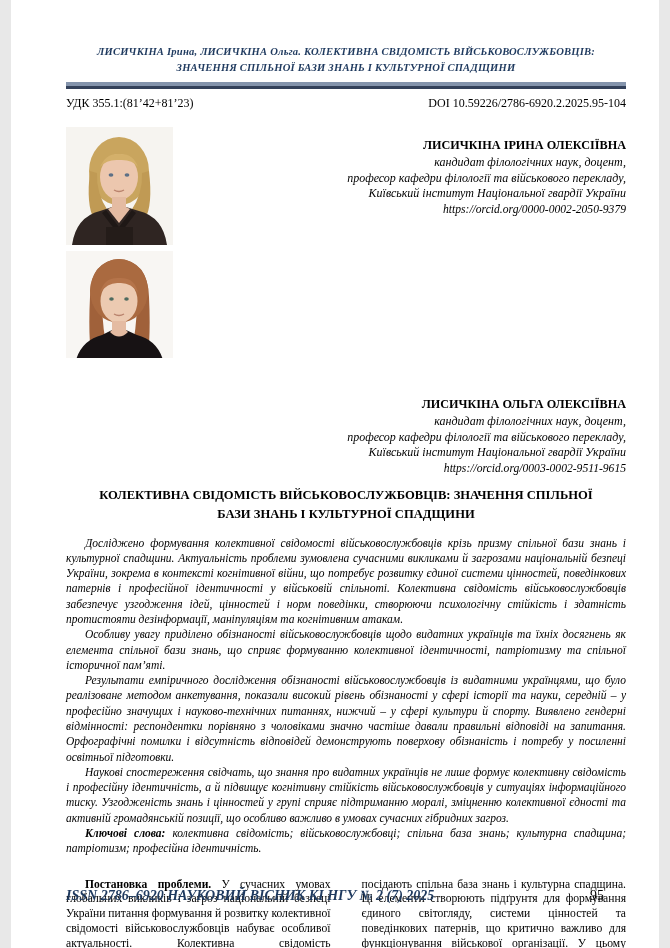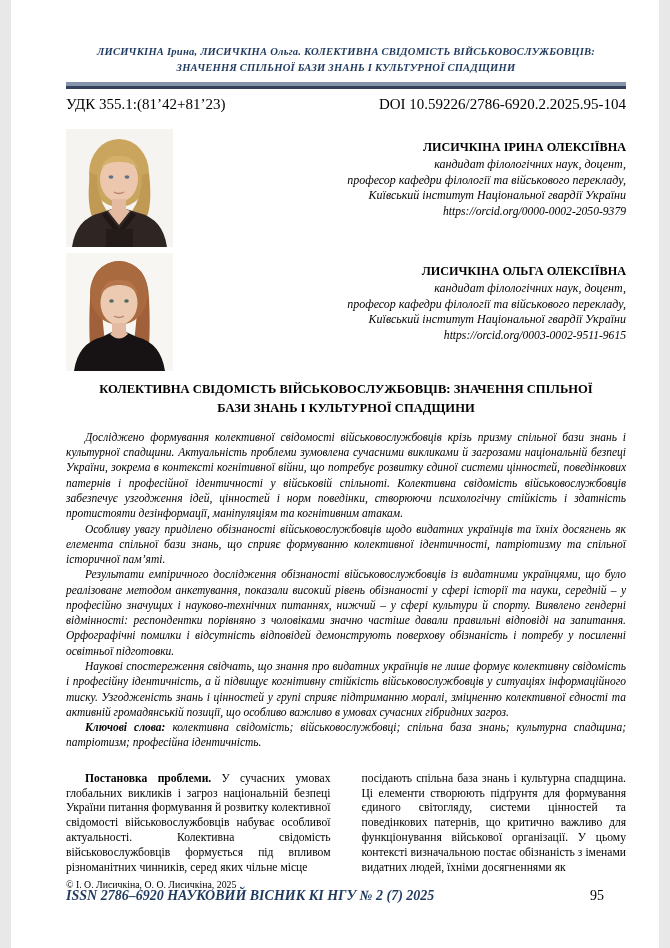--- a/index.html
+++ b/index.html
@@ -30,27 +30,27 @@
   
   .double-rule { margin-top:6px; }
   .double-rule .rule-top { height:4px; background:#8494ac; }
   .double-rule .rule-bottom { height:3px; background:#33415a; }
 
   
   .udk-row {
     margin-top:7px;
     display:flex;
     justify-content:space-between;
-    font-size:15px;
+    font-size:12px;
   }
 
   
   .author-block { display:flex; gap:28px; }
   .author-block.first { margin-top:16px; }
-  .author-block.second { margin-top:6px; }
+  .author-block.second { margin-top:6px;flex-direction:column; }
   .author-photo {
     width:107px; height:118px;
     flex:0 0 107px;
     overflow:hidden;
     background:#f7f5f2;
   }
   .author-info { flex:1; text-align:right; padding-top:11px; }
   .author-name { font-weight:bold; font-size:12.2px; margin-bottom:2px; }
   .author-line { font-style:italic; font-size:12px; line-height:1.32; }
   .orcid-link { font-style:italic; font-size:11.6px; line-height:1.32; color:#000; text-decoration:none; display:block; }

